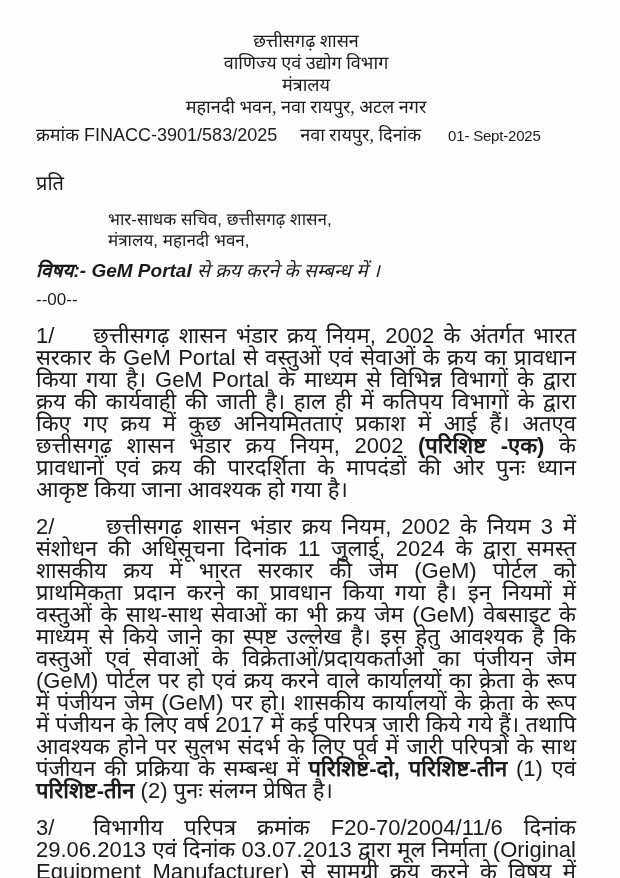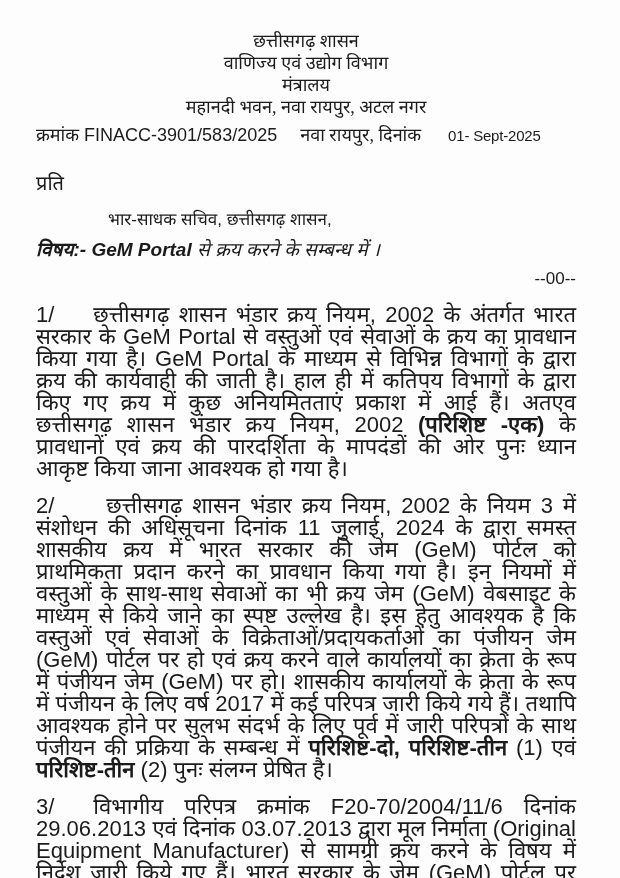--- a/index.html
+++ b/index.html
@@ -56,21 +56,21 @@
     line-height: 21px;
   }
   .subject-line {
     margin-top: 9px;
     font-size: 19px;
     line-height: 22px;
     font-style: italic;
   }
   .separator {
     margin-top: 7px;
-    text-align: right;
+    text-align: left;
     font-size: 17px;
     line-height: 21px;
   }
   .paragraph {
     margin-top: 15px;
     font-size: 22px;
     line-height: 22px;
     text-align: justify;
   }
   .para-number { display: inline; }
@@ -93,20 +93,21 @@
   </div>
 
   <div class="ref-line">
     <span class="ref-number">क्रमांक FINACC-3901/583/2025</span><span class="place-date">नवा रायपुर, दिनांक</span><span class="date-value">01- Sept-2025</span>
   </div>
 
   <div class="salutation">प्रति</div>
 
   <div class="addressee">
     <div>भार-साधक सचिव, छत्तीसगढ़ शासन,</div>
+    <div>मंत्रालय, महानदी भवन,</div>
   </div>
 
   <div class="subject-line"><span class="seg b">विषय:- </span><span class="seg b">GeM Portal</span><span class="seg"> से क्रय करने के सम्बन्ध में ।</span></div>
 
   <div class="separator">--00--</div>
 
   <div class="paragraph">
     <span class="para-number">1/</span><span class="para-tab tab-narrow"></span><span><span class="seg">छत्तीसगढ़ शासन भंडार क्रय नियम, 2002 के अंतर्गत भारत सरकार के GeM Portal से वस्तुओं एवं सेवाओं के क्रय का प्रावधान किया गया है। GeM Portal के माध्यम से विभिन्न विभागों के द्वारा क्रय की कार्यवाही की जाती है। हाल ही में कतिपय विभागों के द्वारा किए गए क्रय में कुछ अनियमितताएं प्रकाश में आई हैं। अतएव छत्तीसगढ़ शासन भंडार क्रय नियम, 2002 </span><span class="seg b">(परिशिष्ट -एक)</span><span class="seg"> के प्रावधानों एवं क्रय की पारदर्शिता के मापदंडों की ओर पुनः ध्यान आकृष्ट किया जाना आवश्यक हो गया है।</span></span>
   </div>
 

